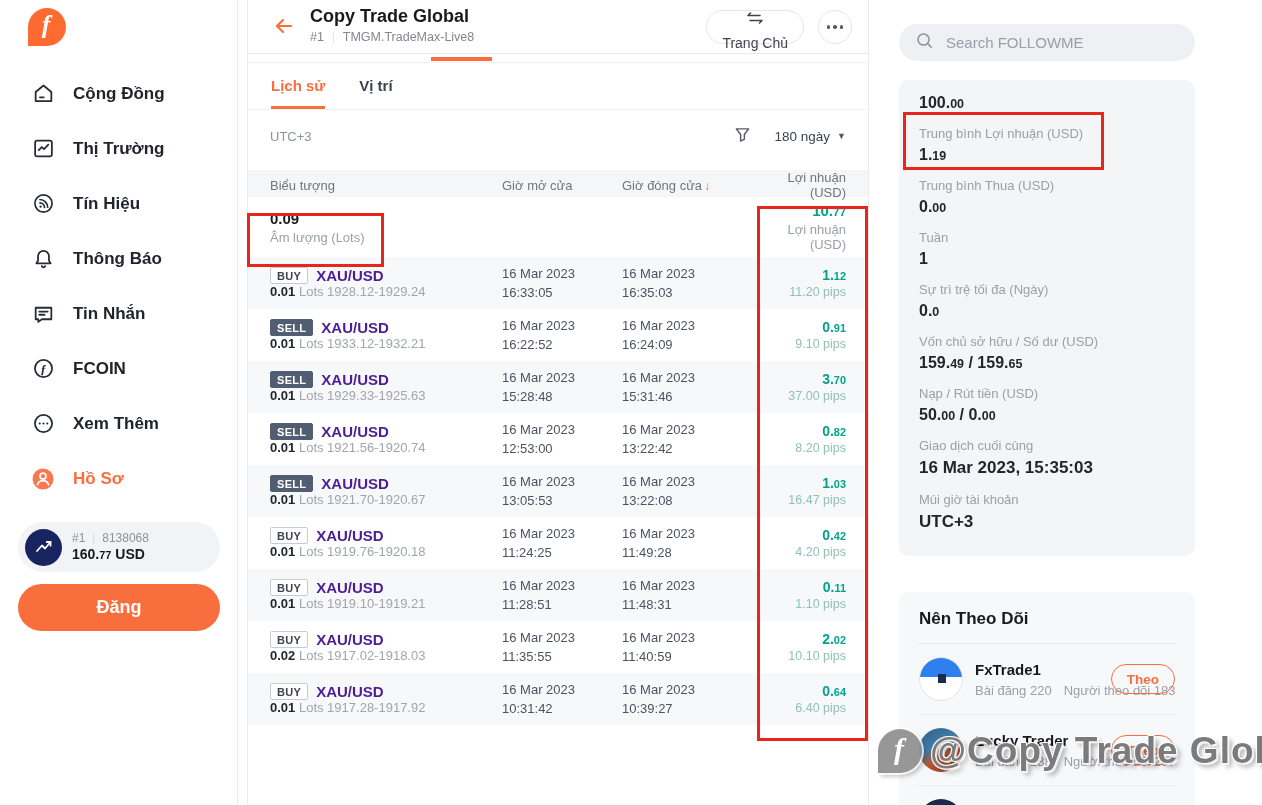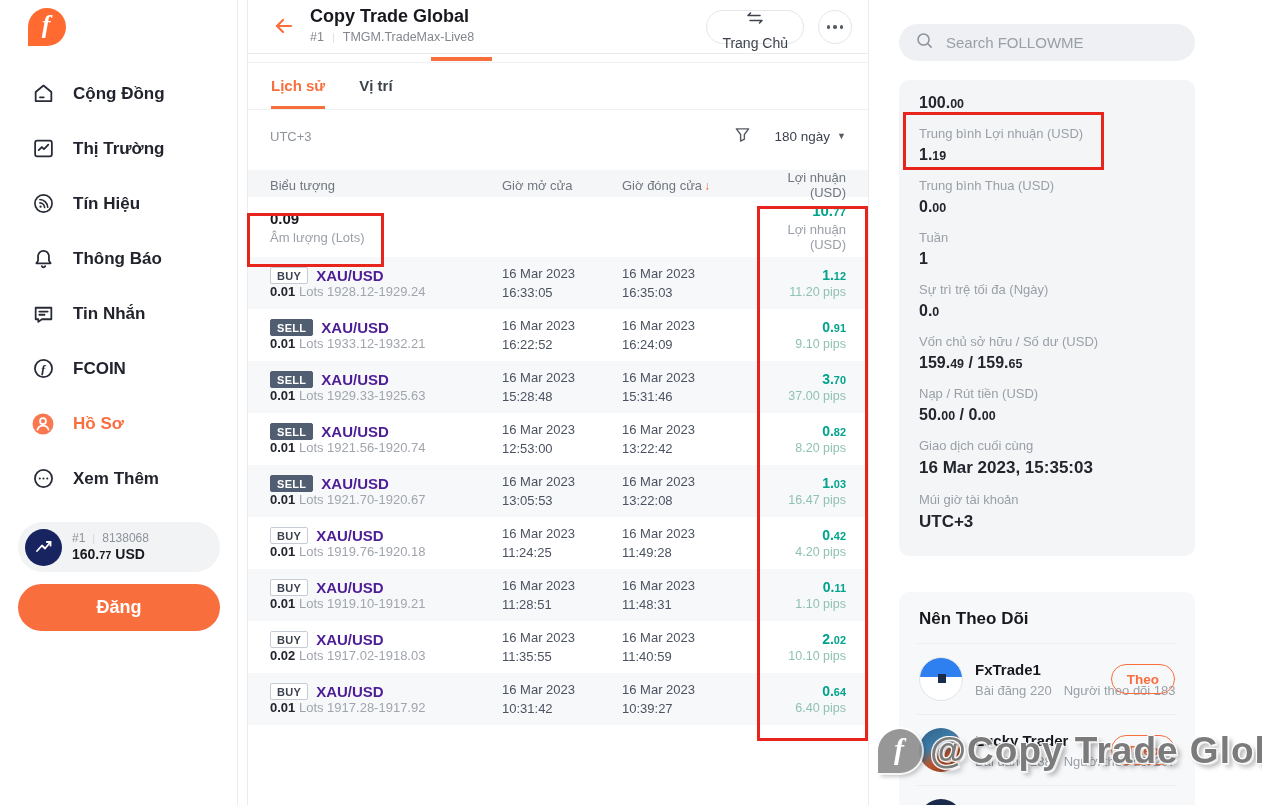--- a/index.html
+++ b/index.html
@@ -188,40 +188,40 @@
       </div>
       <div class="nav-item">
         <span class="nicon">
           <svg width="23" height="23" viewBox="0 0 22 22" fill="none">
               <circle cx="11" cy="11" r="8.2" stroke="#262b36" stroke-width="1.7"></circle>
               <text x="11" y="15.2" text-anchor="middle" font-size="12" font-style="italic" font-family="Liberation Serif, serif" fill="#262b36" font-weight="bold">ƒ</text>
             </svg>
         </span>
         <span class="nlabel">FCOIN</span>
       </div>
-      <div class="nav-item active">
-        <span class="nicon">
-          <svg width="24" height="24" viewBox="0 0 22 22">
-              <circle cx="11" cy="11" r="9.6" fill="#f97850"></circle>
-              <circle cx="11" cy="8.4" r="2.7" fill="none" stroke="#fff" stroke-width="1.6"></circle>
-              <path d="M5.9 16.2 a5.4 5.4 0 0 1 10.2 0" fill="none" stroke="#fff" stroke-width="1.6" stroke-linecap="round"></path>
-            </svg>
-        </span>
-        <span class="nlabel">Hồ Sơ</span>
-      </div>
       <div class="nav-item">
         <span class="nicon">
           <svg width="23" height="23" viewBox="0 0 22 22" fill="none">
               <circle cx="11" cy="11" r="8.2" stroke="#262b36" stroke-width="1.7"></circle>
               <circle cx="7.4" cy="11" r="1" fill="#262b36"></circle>
               <circle cx="11" cy="11" r="1" fill="#262b36"></circle>
               <circle cx="14.6" cy="11" r="1" fill="#262b36"></circle>
             </svg>
         </span>
         <span class="nlabel">Xem Thêm</span>
+      </div>
+      <div class="nav-item active">
+        <span class="nicon">
+          <svg width="24" height="24" viewBox="0 0 22 22">
+              <circle cx="11" cy="11" r="9.6" fill="#f97850"></circle>
+              <circle cx="11" cy="8.4" r="2.7" fill="none" stroke="#fff" stroke-width="1.6"></circle>
+              <path d="M5.9 16.2 a5.4 5.4 0 0 1 10.2 0" fill="none" stroke="#fff" stroke-width="1.6" stroke-linecap="round"></path>
+            </svg>
+        </span>
+        <span class="nlabel">Hồ Sơ</span>
       </div>
     </nav>
 
     <div class="account-card">
       <span class="acc-avatar">
         <svg width="22" height="22" viewBox="0 0 22 22" fill="none" stroke="#fff" stroke-width="1.8" stroke-linecap="round" stroke-linejoin="round">
             <path d="M4 15 L9 9.5 L12 12.5 L17.5 6"></path>
             <path d="M13.8 6 H17.5 V9.7"></path>
           </svg>
       </span>

